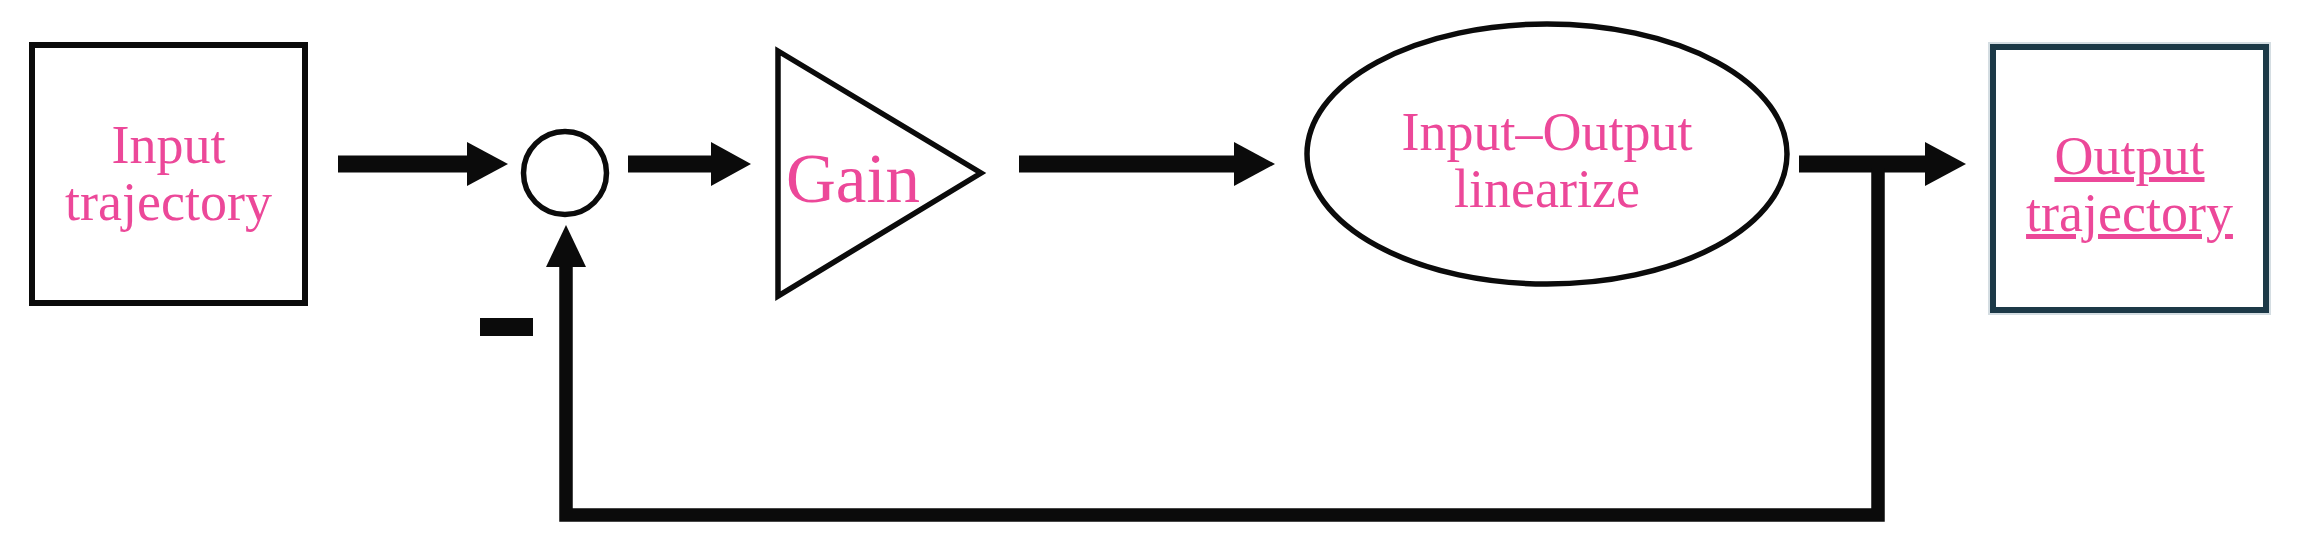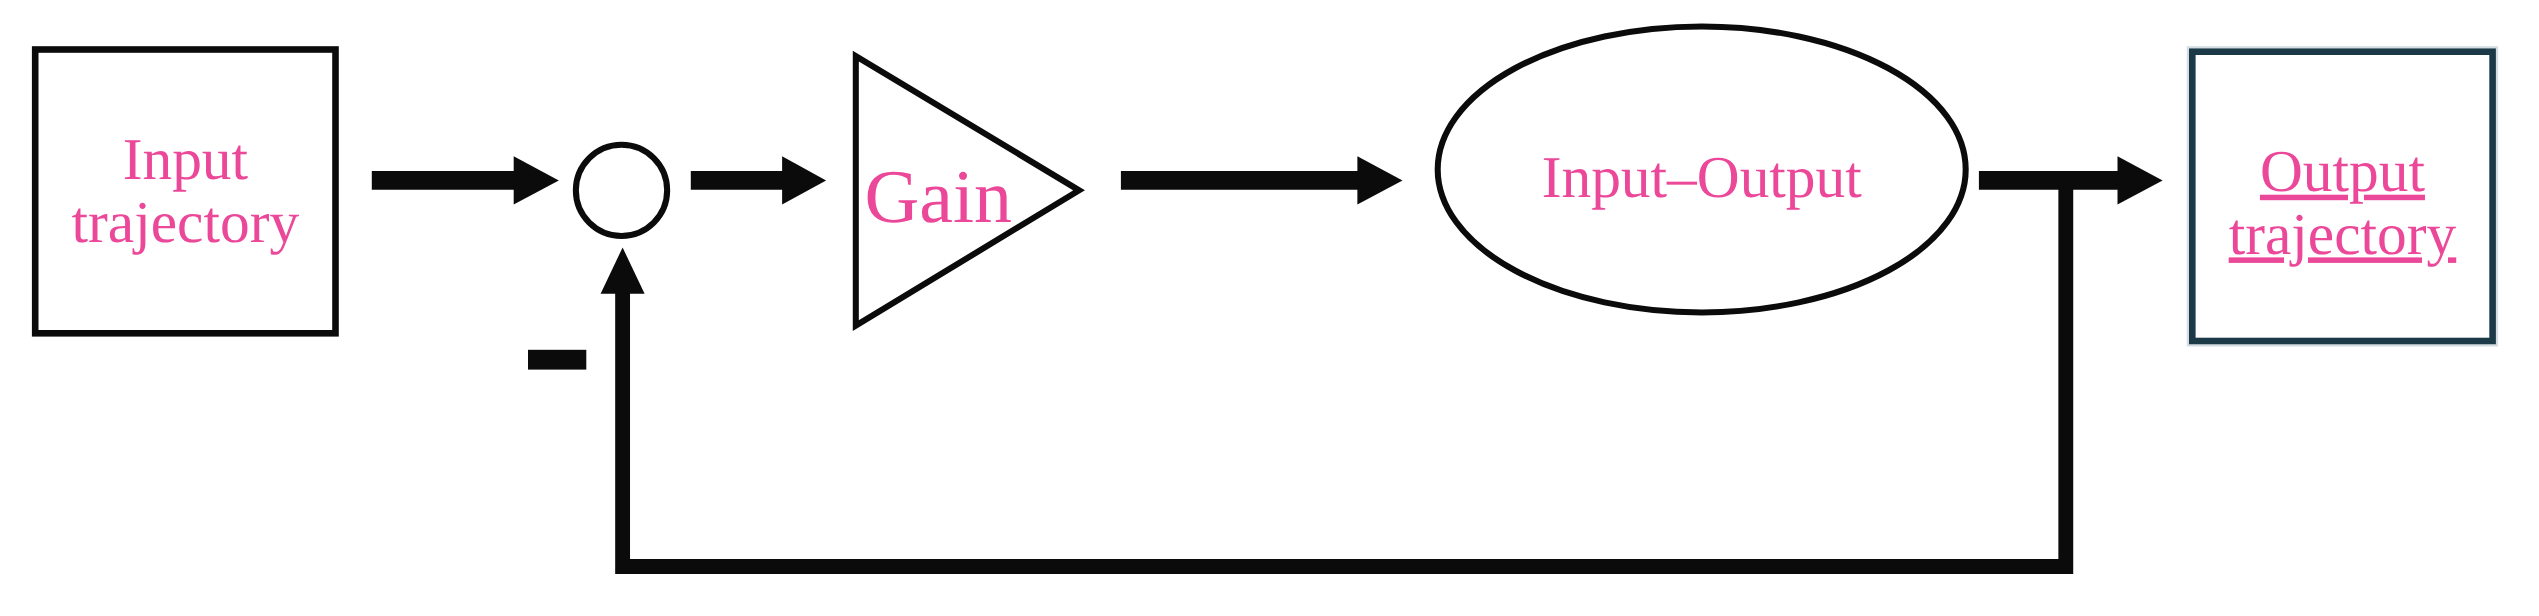--- a/index.html
+++ b/index.html
@@ -88,20 +88,21 @@
   <div class="box input"></div>
   <div class="block-label" style="left:35px;top:48px;width:267px;height:252px;">
     <span>Input</span>
     <span>trajectory</span>
   </div>
 
   <div class="gain-label">Gain</div>
 
   <div class="block-label ellipse-label">
     <span>Input–Output</span>
+    <span>linearize</span>
   </div>
 
   <div class="box output"></div>
   <div class="block-label" style="left:1996px;top:50px;width:267px;height:270px;text-decoration:underline;">
     <span>Output</span>
     <span>trajectory</span>
   </div>
 
 </div>
 

